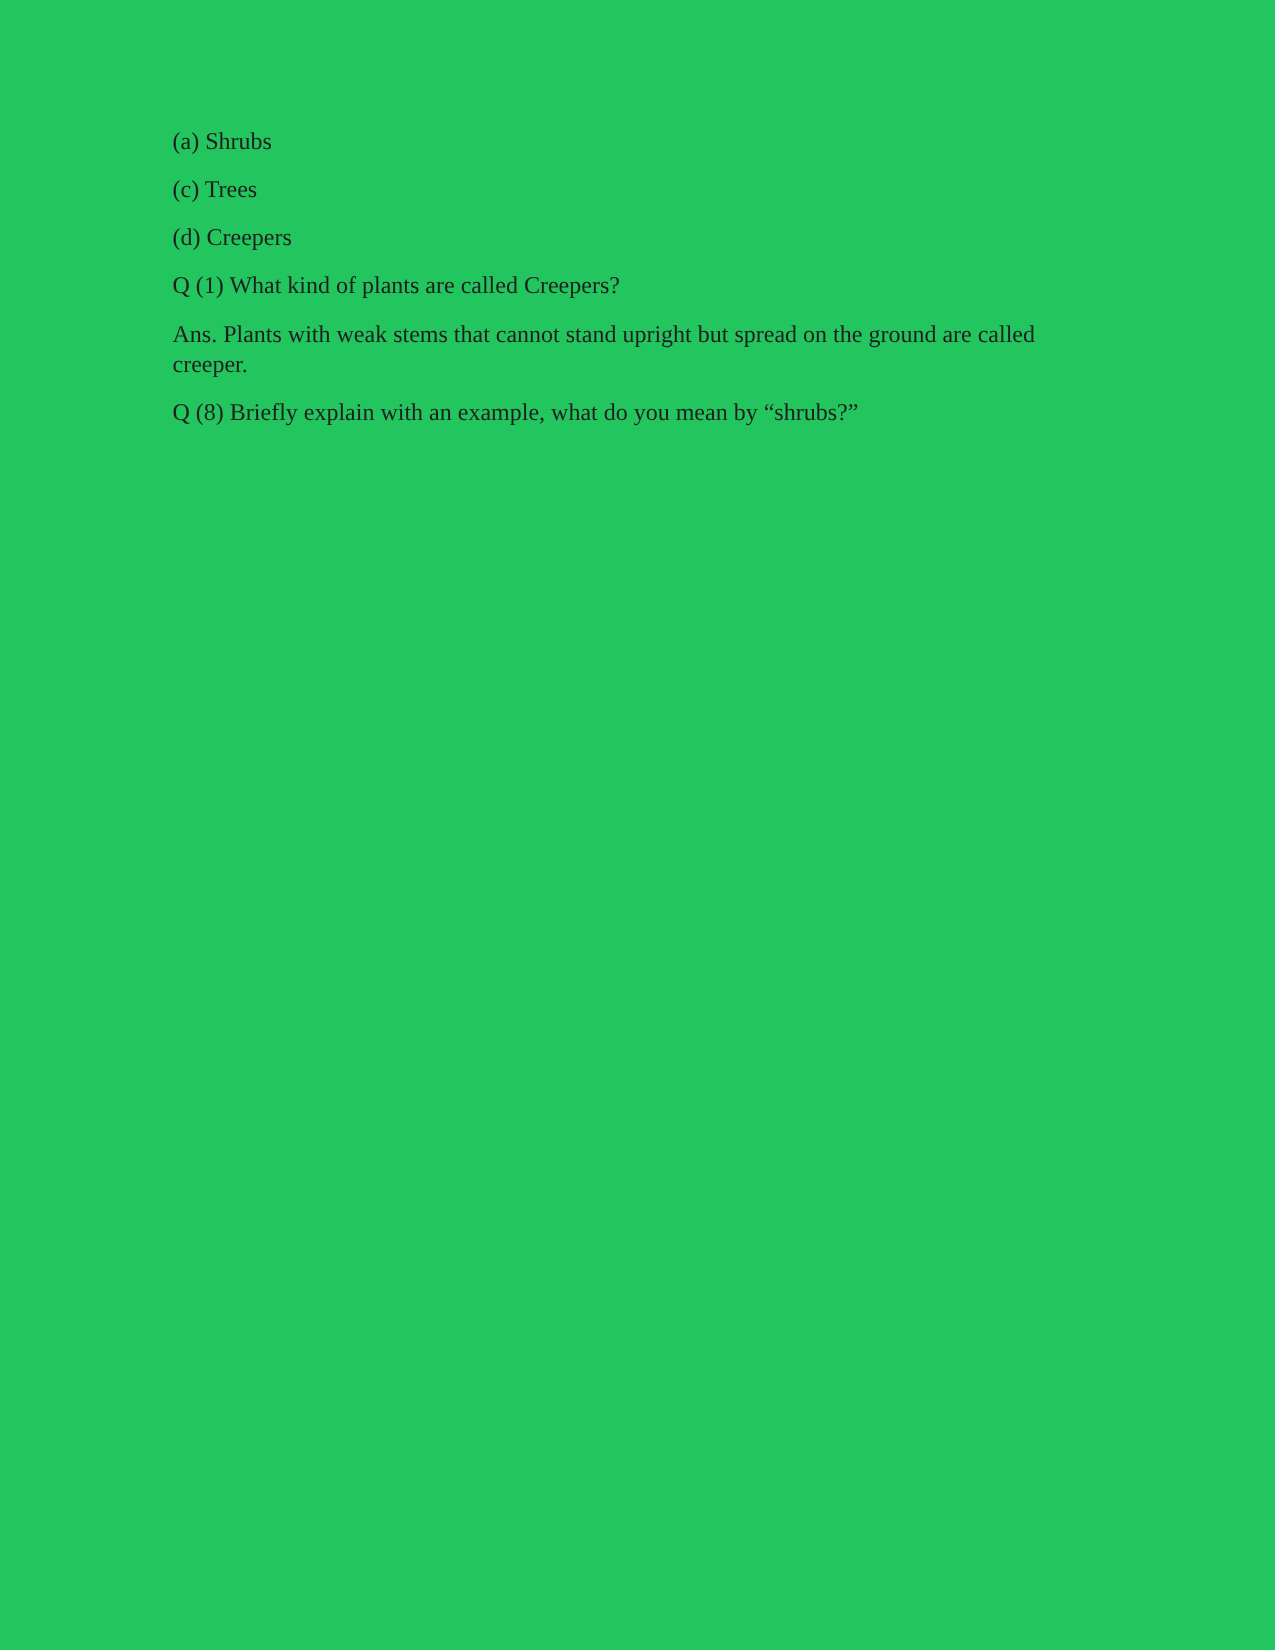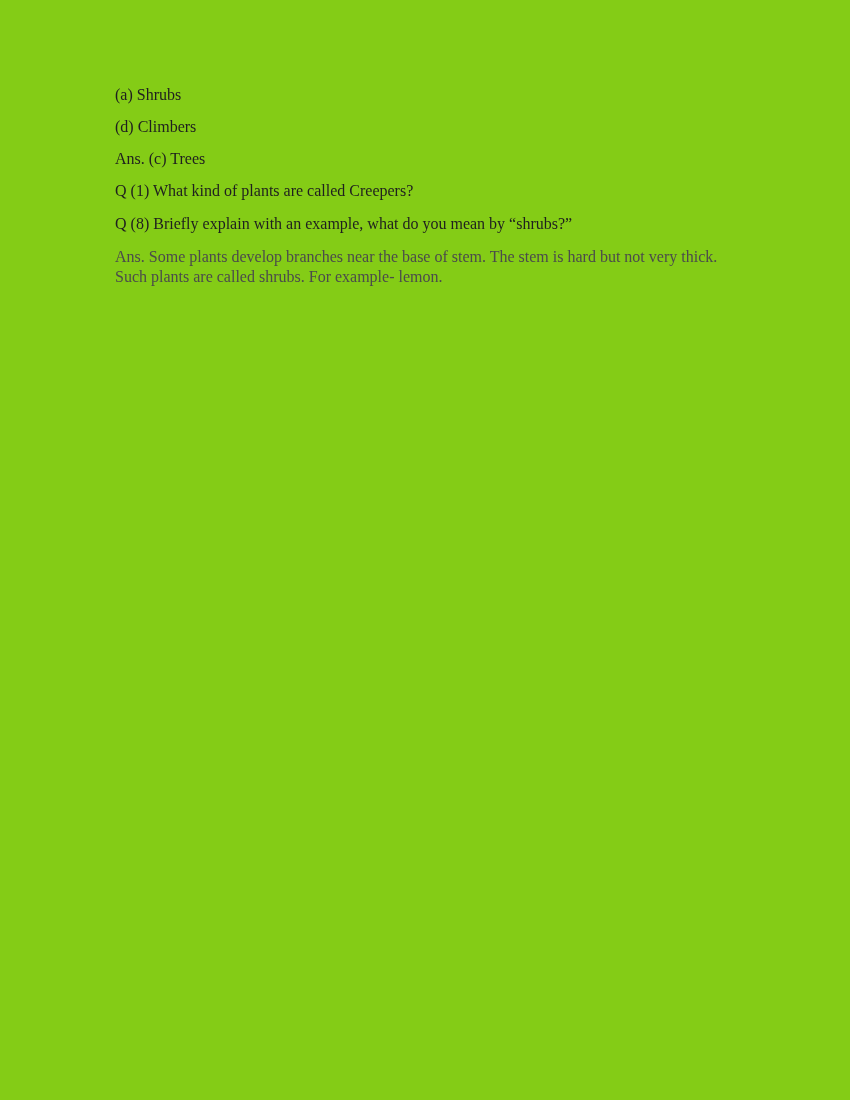--- a/index.html
+++ b/index.html
@@ -4,21 +4,21 @@
 <style>
   html, body {
     margin: 0;
     padding: 0;
     background: #ffffff;
   }
   .canvas {
     position: relative;
     width: 850px;
     height: 1100px;
-    background: #84cc16;
+    background: #22c55e;
     overflow: hidden;
   }
   .page-content {
     position: absolute;
     top: 85px;
     left: 115px;
     width: 610px;
     font-family: "Liberation Serif", "DejaVu Serif", serif;
     font-size: 16px;
     line-height: 20px;
@@ -33,19 +33,19 @@
   p.answer-muted {
     color: #4b4b4b;
   }
 </style>
 </head>
 <body>
 
 <div class="canvas">
   <div class="page-content">
     <p class="option">(a) Shrubs</p>
-    <p class="option">(d) Climbers</p>
-    <p class="answer">Ans. (c) Trees</p>
+    <p class="option">(c) Trees</p>
+    <p class="option">(d) Creepers</p>
     <p class="question">Q (1) What kind of plants are called Creepers?</p>
+    <p class="answer">Ans. Plants with weak stems that cannot stand upright but spread on the ground are called creeper.</p>
     <p class="question">Q (8) Briefly explain with an example, what do you mean by “shrubs?”</p>
-    <p class="answer answer-muted">Ans. Some plants develop branches near the base of stem. The stem is hard but not very thick. Such plants are called shrubs. For example- lemon.</p>
   </div>
 </div>
 
 </body></html>

